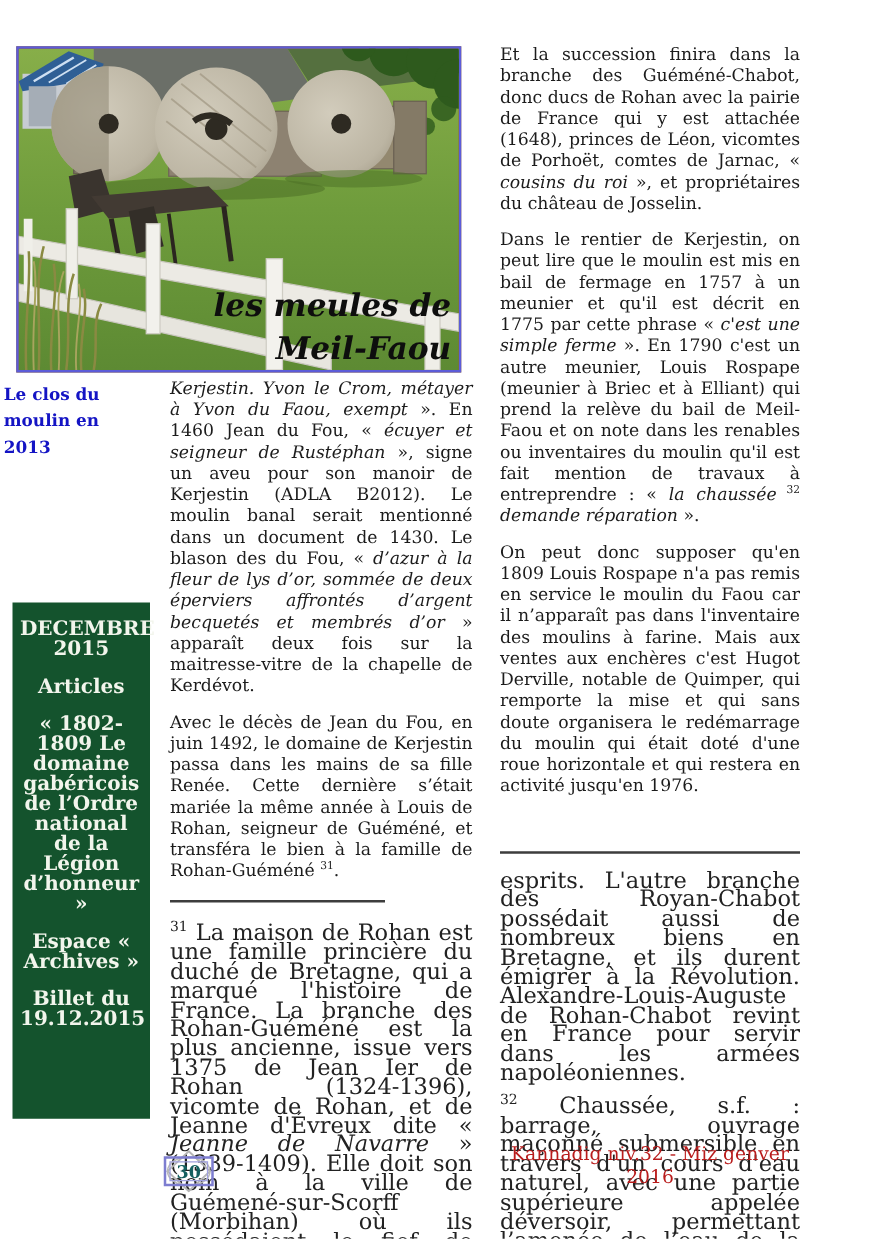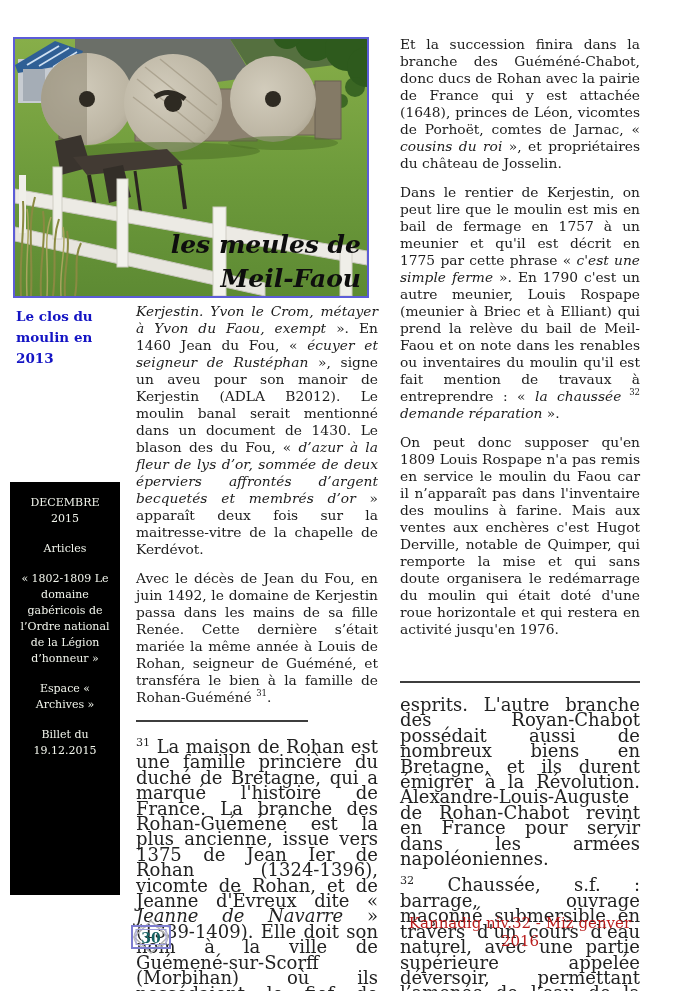--- a/index.html
+++ b/index.html
@@ -5,25 +5,25 @@
   html,body{margin:0;padding:0}
   body{
     width:700px;height:991px;position:relative;background:#ffffff;
     font-family:"DejaVu Serif", serif;color:#1b1b1b;overflow:hidden;
   }
   .abs{position:absolute}
   
   .photo{left:13px;top:37px;width:352px;height:257px;border:2px solid #5c5cd8;background:#a16207}
   .photo svg{display:block;width:100%;height:100%}
   
-  .clos{left:16px;top:306px;width:104px;font-size:13.5px;font-weight:bold;color:#1414c4;line-height:21px}
+  .clos{left:3px;top:306px;width:104px;font-size:13.5px;font-weight:bold;color:#1414c4;line-height:21px}
   
   .bluebox{
-    left:10px;top:482px;width:110px;height:413px;background:#000000;color:#f2f5ec;
-    text-align:center;font-size:11px;line-height:16px;box-sizing:border-box;padding:13px 6px;
+    left:10px;top:482px;width:110px;height:413px;background:#14532d;color:#f2f5ec;
+    text-align:center;font-size:16px;line-height:16px;box-sizing:border-box;padding:13px 6px;font-weight:bold;
   }
   .bluebox .blk{margin-bottom:14px}
   
   .col{text-align:justify;font-size:13.8px;line-height:17px;color:#1c1c1c}
   .col p{margin:0 0 12px 0}
   .mid{left:136px;top:303px;width:242px}
   .right{left:400px;top:36px;width:240px}
   sup{font-size:0.62em;line-height:0}
   
   .sep{height:0;border-top:2px solid #3d3d3d}

